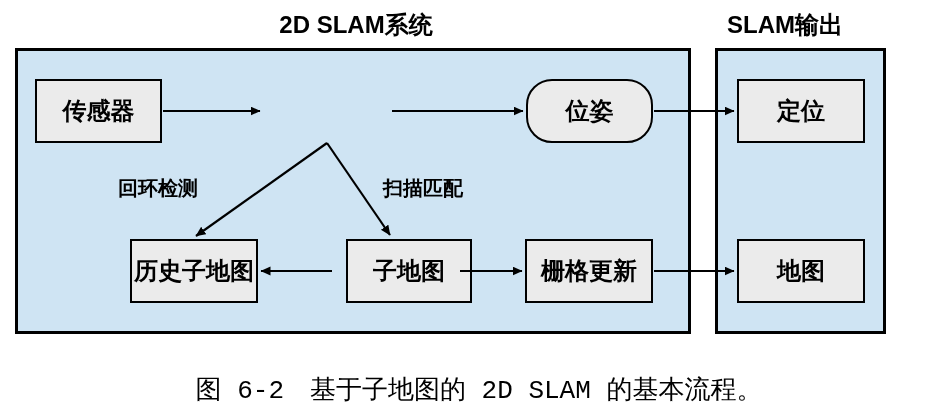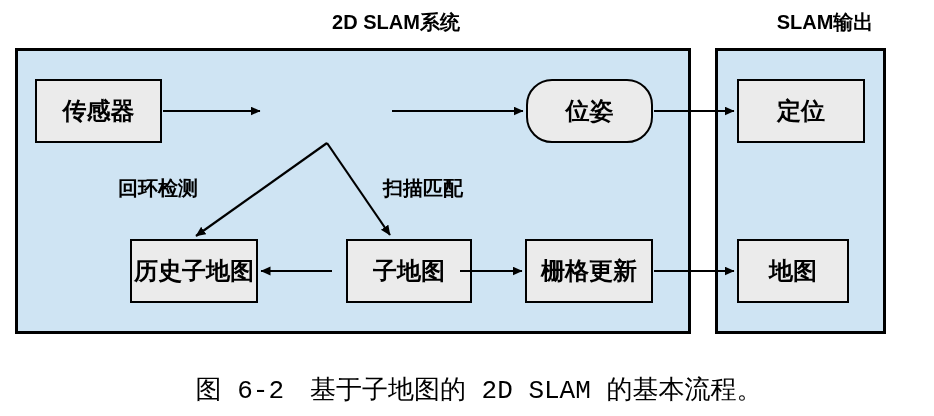--- a/index.html
+++ b/index.html
@@ -17,24 +17,23 @@
     width:934px;height:416px;
     background:var(--background);
     font-family:"Liberation Sans","DejaVu Sans",sans-serif;
     color:var(--text);
     overflow:hidden;
   }
   .group-title{
     position:absolute;
     top:9px;
     transform:translateX(-50%);
-    font-size:20px;
+    font-size:24px;
     font-weight:700;
     white-space:nowrap;
-    margin-left:40px;
   }
   .container{
     position:absolute;
     top:48px;
     height:286px;
     background:var(--container-fill);
     border:3px solid var(--container-border);
     box-sizing:border-box;
   }
   .container.left{left:15px;width:676px;}
@@ -54,21 +53,21 @@
   }
   .row1{top:79px;}
   .row2{top:239px;}
   .n-sensor{left:35px;width:127px;}
   .n-scan{left:263px;width:128px;}
   .n-pose{left:526px;width:127px;border-radius:26px;}
   .n-loc{left:737px;width:128px;}
   .n-hist{left:130px;width:128px;}
   .n-submap{left:333px;width:126px;margin-left:13px;}
   .n-grid{left:525px;width:128px;}
-  .n-map{left:737px;width:112px;}
+  .n-map{left:737px;width:128px;}
   .edge-label{
     position:absolute;
     font-size:20px;
     font-weight:700;
     white-space:nowrap;
   }
   .lbl-loop{left:118px;top:175px;}
   .lbl-match{left:383px;top:175px;}
   .edges{
     position:absolute;

